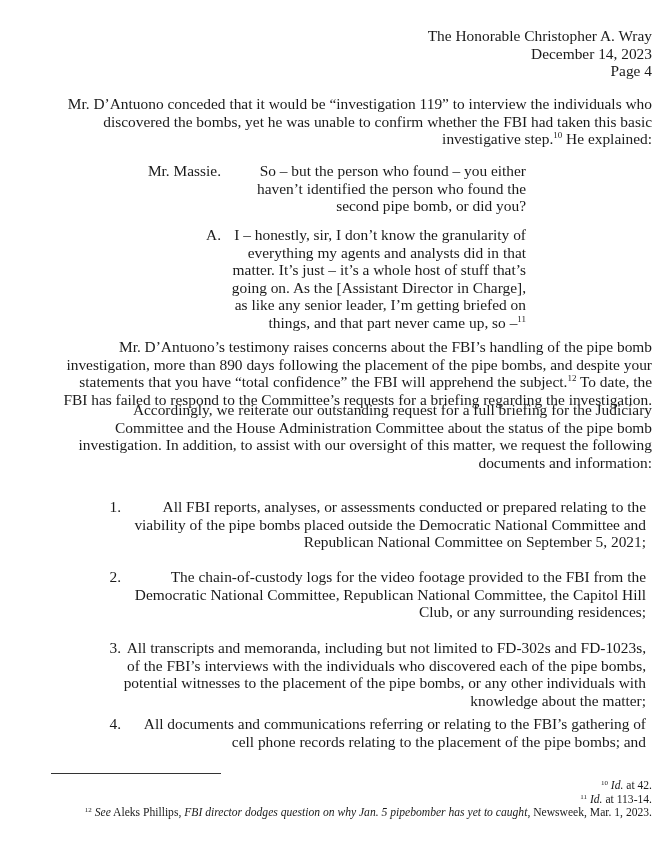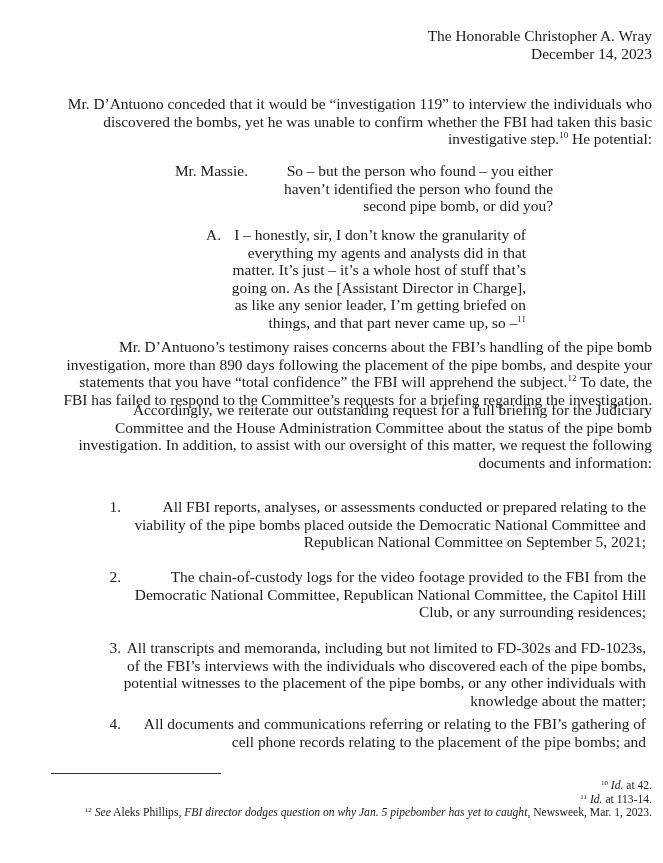--- a/index.html
+++ b/index.html
@@ -16,21 +16,21 @@
     .header div { white-space: nowrap; }
     p { margin: 0; }
     .para1 { top: 95px; }
     .indent { text-indent: 48px; }
     sup { font-size: 9px; line-height: 0; vertical-align: 6px; }
 
     .testimony { position: absolute; left: 136px; width: 400px; }
     .t-row { display: flex; }
     .t-speaker { width: 85px; flex: 0 0 85px; }
     .t-text { width: 305px; }
-    .t1 { top: 162px; margin-left: 27px; }
+    .t1 { top: 162px; }
     .t2 { top: 226px; }
 
     .para2 { top: 338px; }
     .para3 { top: 401px; }
 
     .list { position: absolute; left: 91px; width: 560px; margin: 0; padding: 0; list-style: none; }
     .list li { display: flex; position: absolute; left: 0; width: 560px; }
     .li-num { width: 30px; flex: 0 0 30px; }
     .li-text { width: 525px; }
     .li1 { top: 498px; }
@@ -45,23 +45,24 @@
     i { }
   </style>
 </head>
 <body>
 
 <div class="page">
 
   <div class="block header">
     <div>The Honorable Christopher A. Wray</div>
     <div>December 14, 2023</div>
+    <div>Page 4</div>
   </div>
 
-  <p class="block para1"><span>Mr. D’Antuono conceded that it would be “investigation 119” to interview the individuals who discovered the bombs, yet he was unable to confirm whether the FBI had taken this basic investigative step.</span><sup>10</sup><span> He potential:</span></p>
+  <p class="block para1"><span>Mr. D’Antuono conceded that it would be “investigation 119” to interview the individuals who discovered the bombs, yet he was unable to confirm whether the FBI had taken this basic investigative step.</span><sup>10</sup><span> He explained:</span></p>
 
   <div class="testimony t1">
     <div class="t-row">
       <div class="t-speaker">Mr. Massie.</div>
       <div class="t-text"><span>So – but the person who found – you either haven’t identified the person who found the second pipe bomb, or did you?</span></div>
     </div>
   </div>
 
   <div class="testimony t2">
     <div class="t-row">

